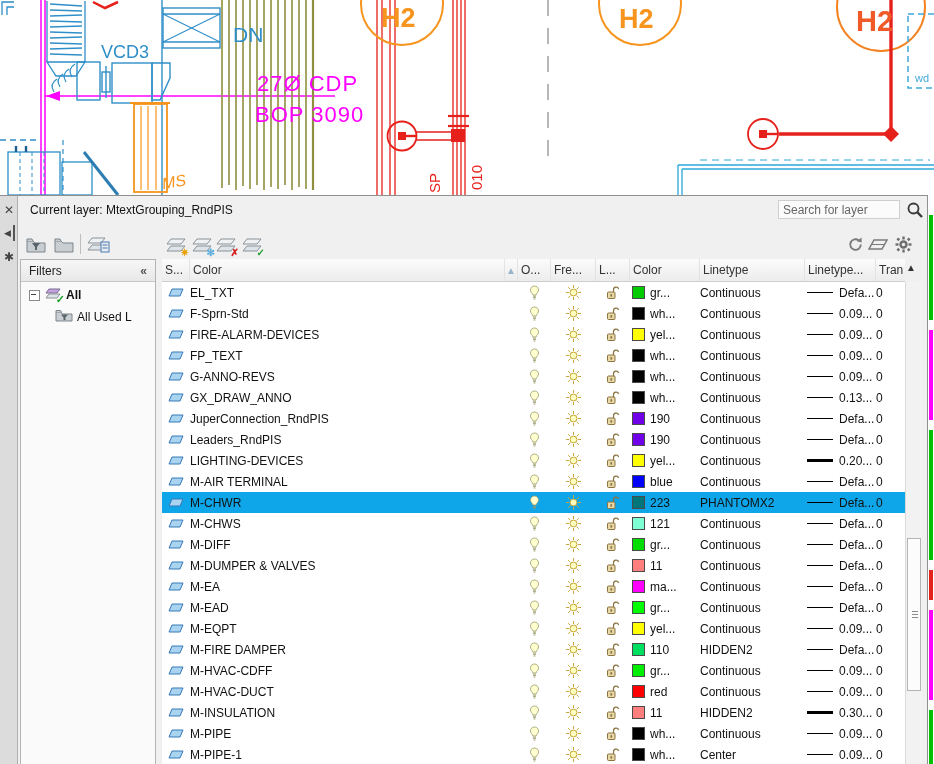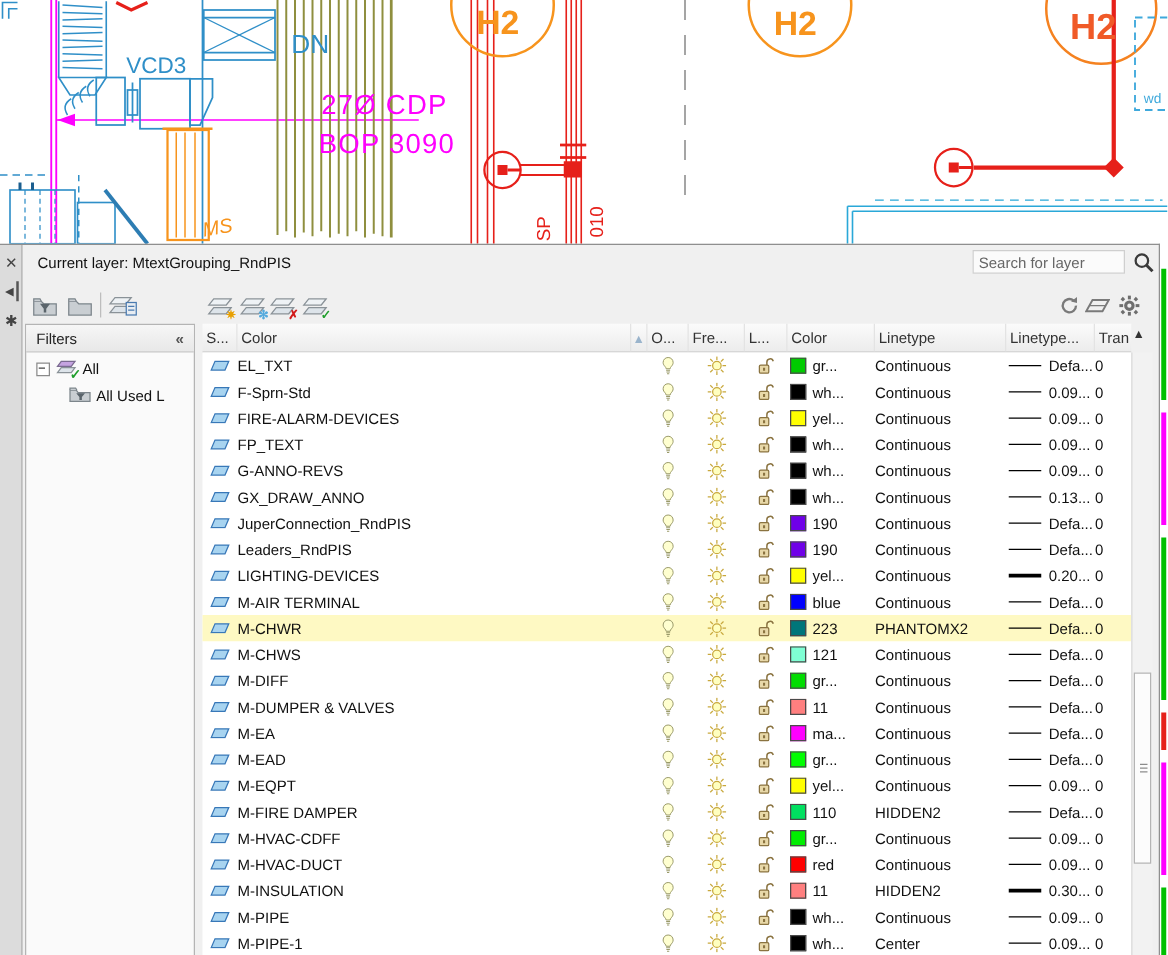--- a/index.html
+++ b/index.html
@@ -30,21 +30,21 @@
   .tree-row{position:absolute;display:flex;align-items:center;font-size:12px;color:#111;gap:4px;}
   .expander{width:9px;height:9px;border:1px solid #8a8a8a;background:#fff;position:relative;}
   .expander::after{content:"";position:absolute;left:1px;top:3px;width:5px;height:1px;background:#444;}
 
   
   #list-head{position:absolute;left:162px;top:63px;width:743px;height:23px;
     background:linear-gradient(#fbfbfb,#ececec);border-bottom:1px solid #cfcfcf;box-sizing:border-box;}
   #list-body{position:absolute;left:162px;top:86px;width:743px;height:489px;background:#fff;}
   .lrow{display:grid;grid-template-columns:28px 315px 13px 33px 45px 34px 70px 105px 71px 29px;
     height:21px;align-items:center;}
-  .lrow.sel{background:#fef9c3;}
+  .lrow.sel{background:#0ea5e9;}
   .c{font-size:12px;color:#111;white-space:nowrap;overflow:hidden;}
   .hc{font-size:12px;color:#333;height:22px;line-height:22px;border-right:1px solid #e3e3e3;padding-left:3px;}
   .ic{display:flex;align-items:center;justify-content:center;}
   .colr,.lw{display:flex;align-items:center;}
   .sw{width:11px;height:11px;border:1px solid #4a4a4a;display:inline-block;margin:0 5px 0 2px;flex:none;}
   .lwline{width:26px;height:1px;background:#000;display:inline-block;margin:0 6px 0 2px;flex:none;}
   .lwline.thick{height:3px;}
   .sortup{color:#9ab4cc;font-size:10px;}
   #scrollbar{position:absolute;left:905px;top:86px;width:17px;height:483px;background:#f2f2f2;
     border-left:1px solid #dadada;box-sizing:border-box;}
@@ -329,21 +329,21 @@
       </div>
       <div class="tree-row" style="left:8px;top:28px">
         <span class="expander"></span>
         <span style="position:relative;display:inline-block;width:18px;height:14px">
           <svg width="18" height="14" viewBox="0 0 18 14">
               <polygon points="5,1 16,1 13,5 2,5" fill="#c5a3e0" stroke="#7a6a90"></polygon>
               <polygon points="5,6 16,6 13,10 2,10" fill="#dde4ea" stroke="#8a9298"></polygon>
             </svg>
           <span style="position:absolute;right:-3px;bottom:-4px;color:#1f9e2c;font-size:11px;font-weight:bold">✓</span>
         </span>
-        <span style="font-weight:normal">All</span>
+        <span style="font-weight:bold">All</span>
       </div>
       <div class="tree-row" style="left:34px;top:49px">
         <span>
           <svg width="18" height="13" viewBox="0 0 18 13">
               <path d="M1 3h5l1.5 2H17v7H1z" fill="#c9ced2" stroke="#7c858b"></path>
               <path d="M1 3V1.5h4.5l1 1.5" fill="#c9ced2" stroke="#7c858b"></path>
               <polygon points="6,5.5 13,5.5 10.5,8.5 10.5,11 8.5,11 8.5,8.5" fill="#5a646b"></polygon>
             </svg>
         </span>
         <span>All Used L</span>

